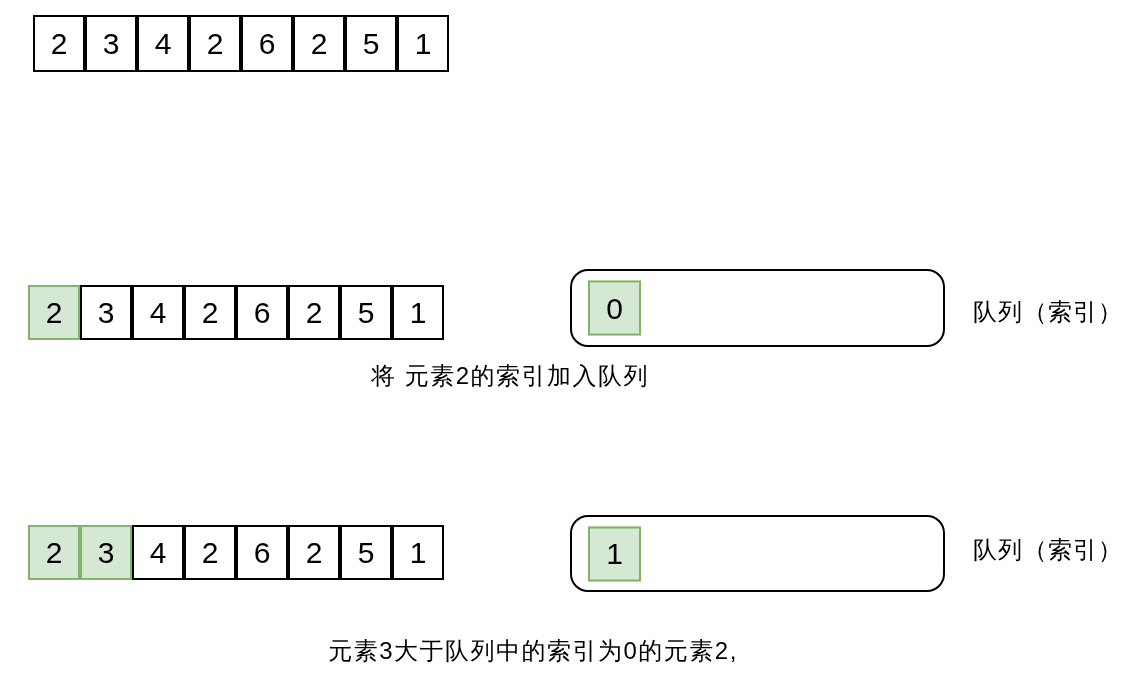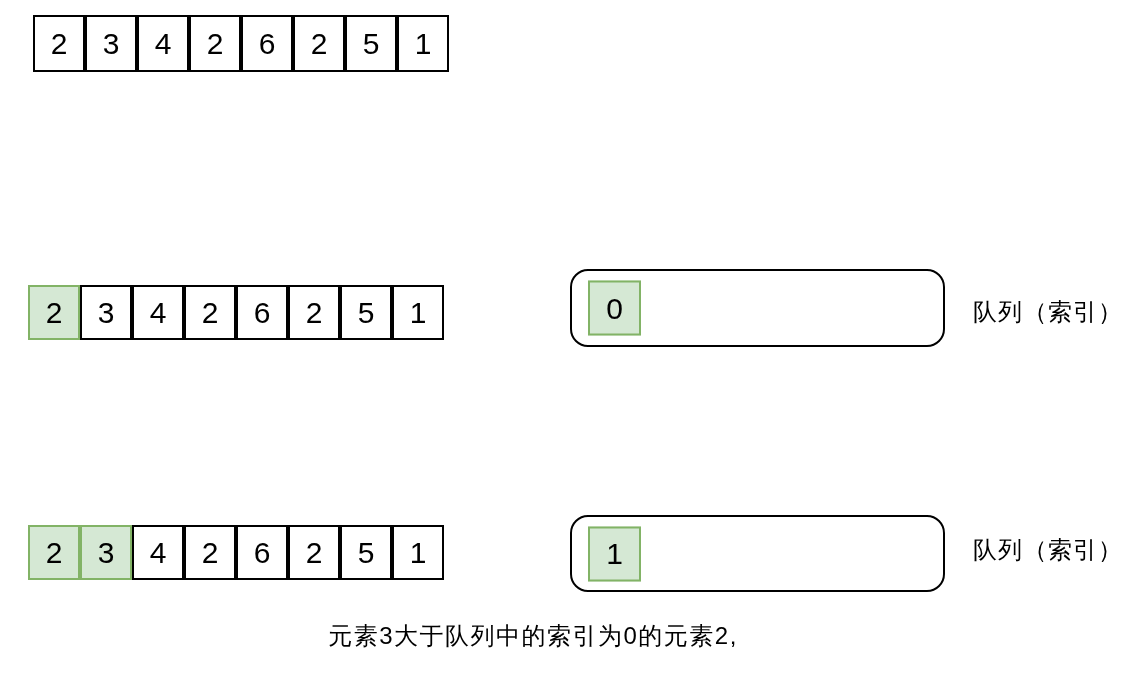--- a/index.html
+++ b/index.html
@@ -104,34 +104,35 @@
     <div class="cell">2</div>
     <div class="cell">5</div>
     <div class="cell">1</div>
   </div>
 
   <div class="queue" style="top:269px; height:78px;">
     <div class="qcell">0</div>
   </div>
   <div class="queue-label" style="top:298px;">队列（索引）</div>
 
+  <div class="caption" style="left:150px; top:360px; width:720px;">将 元素2的索引加入队列</div>
 
   <div class="array h55" style="left:28px; top:525px;">
     <div class="cell green">2</div>
     <div class="cell green">3</div>
     <div class="cell">4</div>
     <div class="cell">2</div>
     <div class="cell">6</div>
     <div class="cell">2</div>
     <div class="cell">5</div>
     <div class="cell">1</div>
   </div>
 
   <div class="queue" style="top:515px; height:77px;">
     <div class="qcell">1</div>
   </div>
   <div class="queue-label" style="top:536px;">队列（索引）</div>
 
-  <div class="caption" style="left:173px; top:620px; width:720px;">
+  <div class="caption" style="left:173px; top:635px; width:720px;">
     <div>元素3大于队列中的索引为0的元素2,</div>
   </div>
 
 </div>
 
 </body></html>

